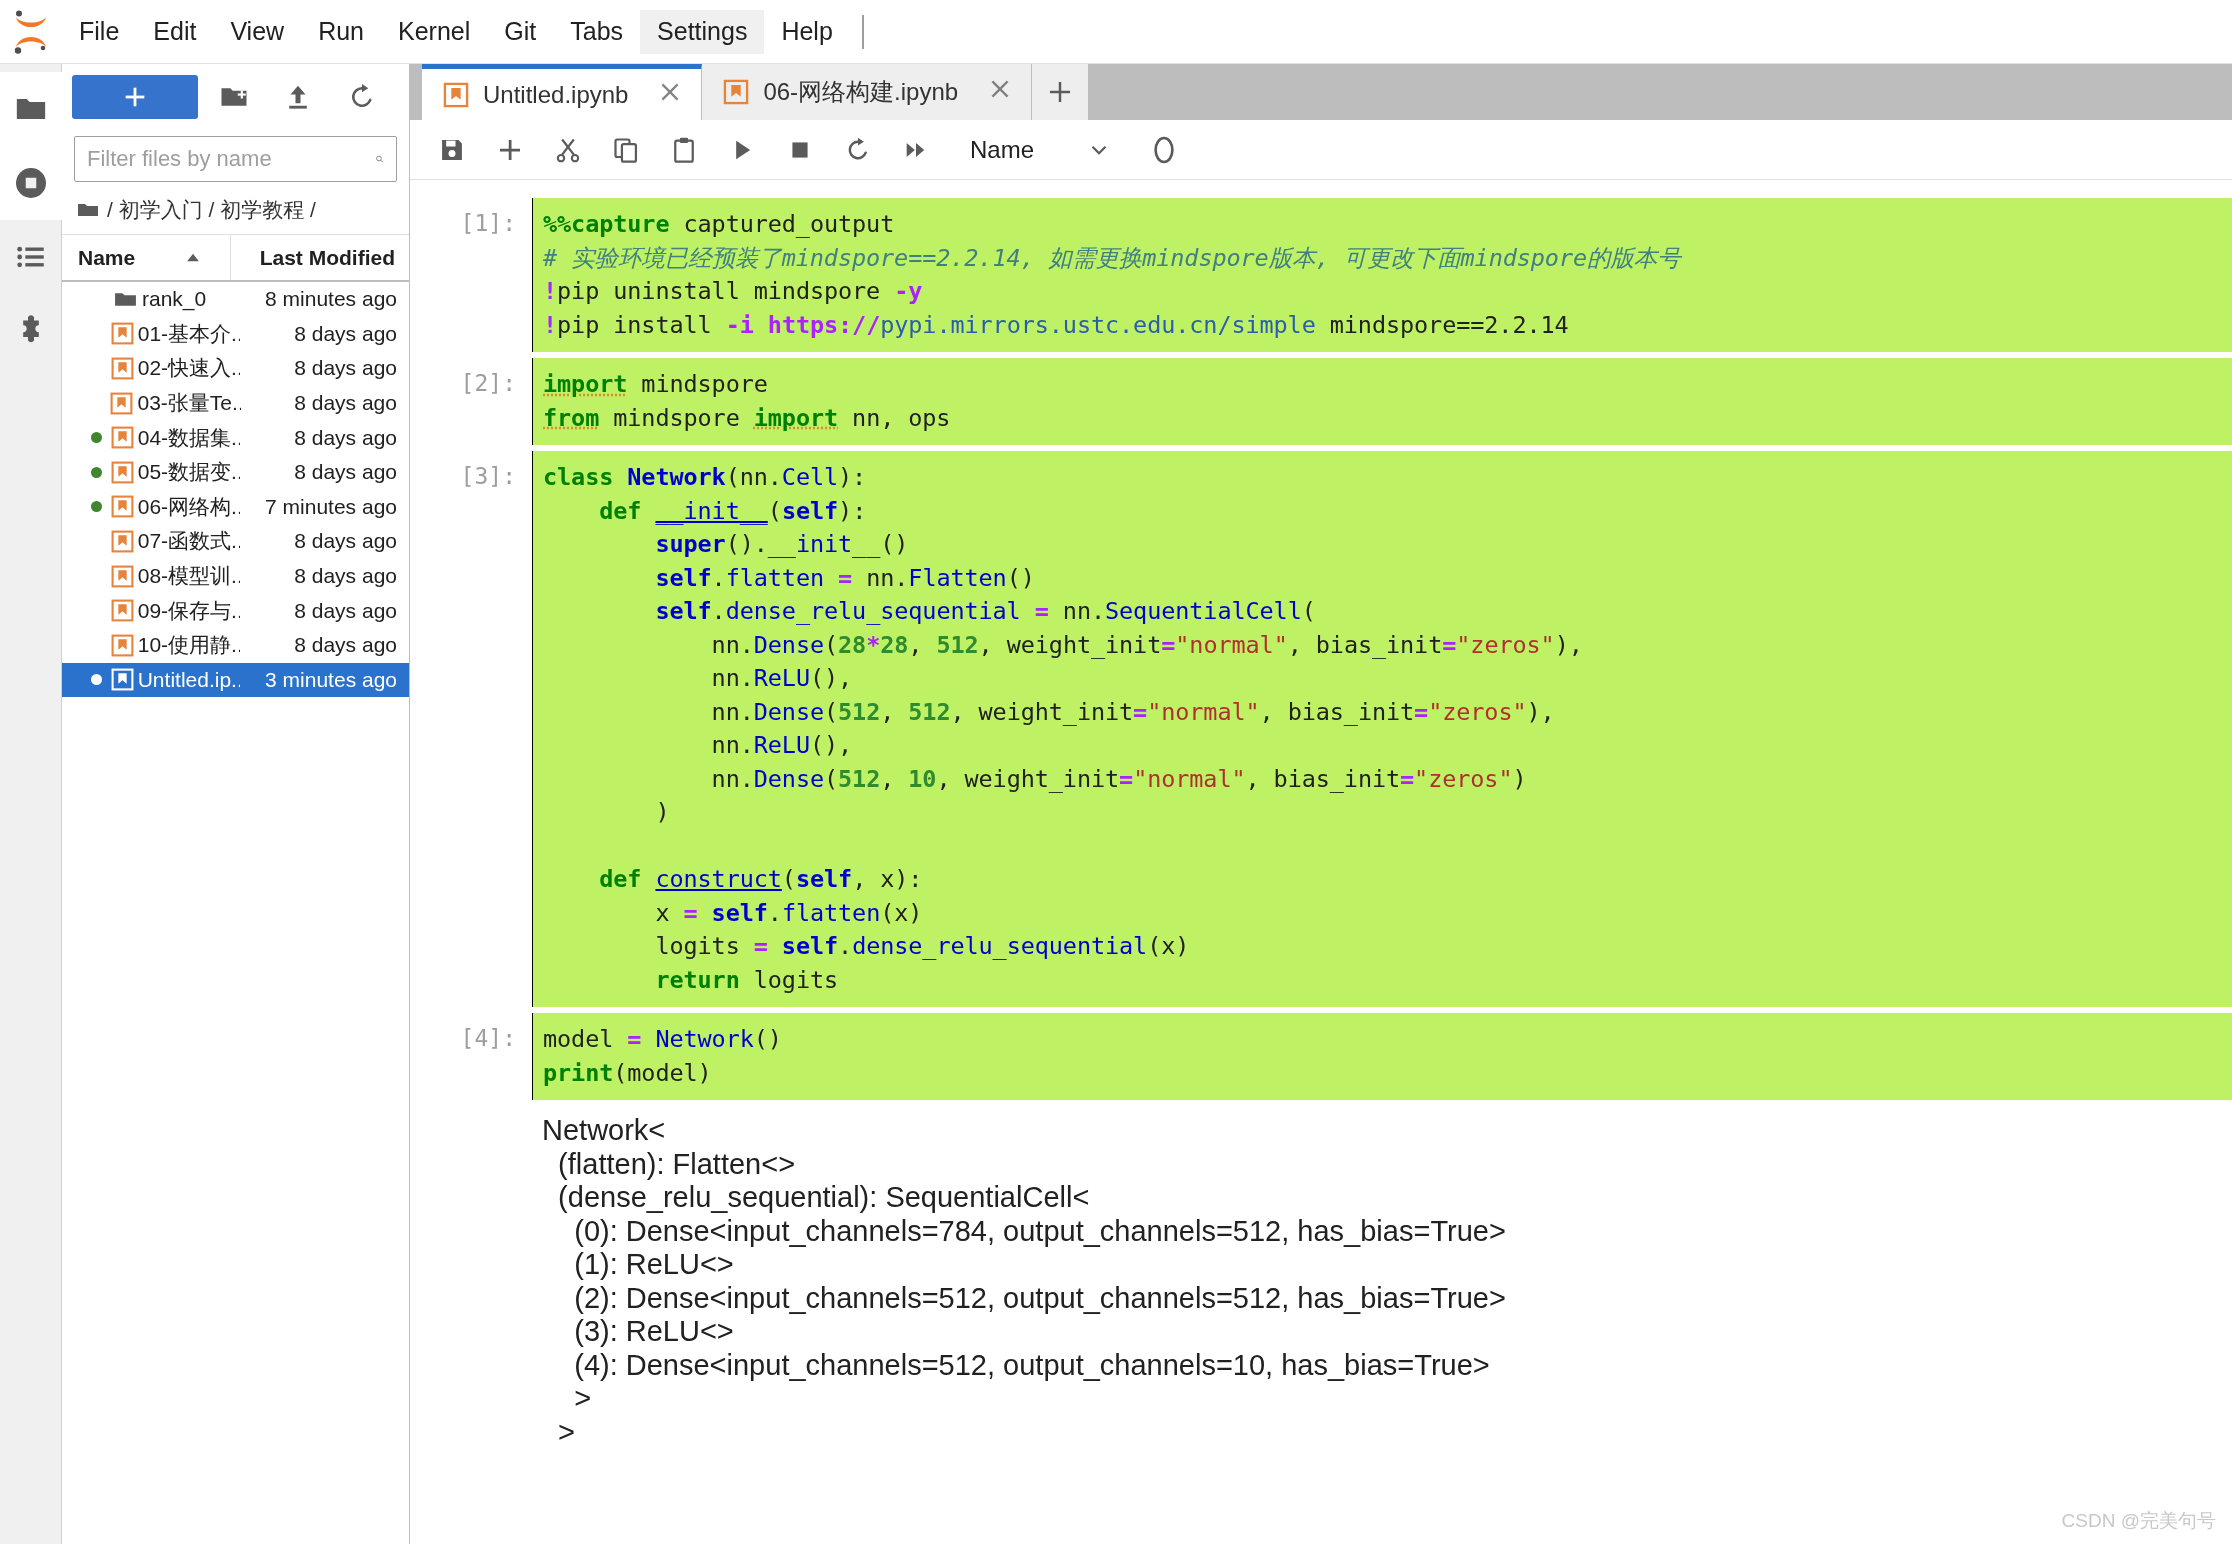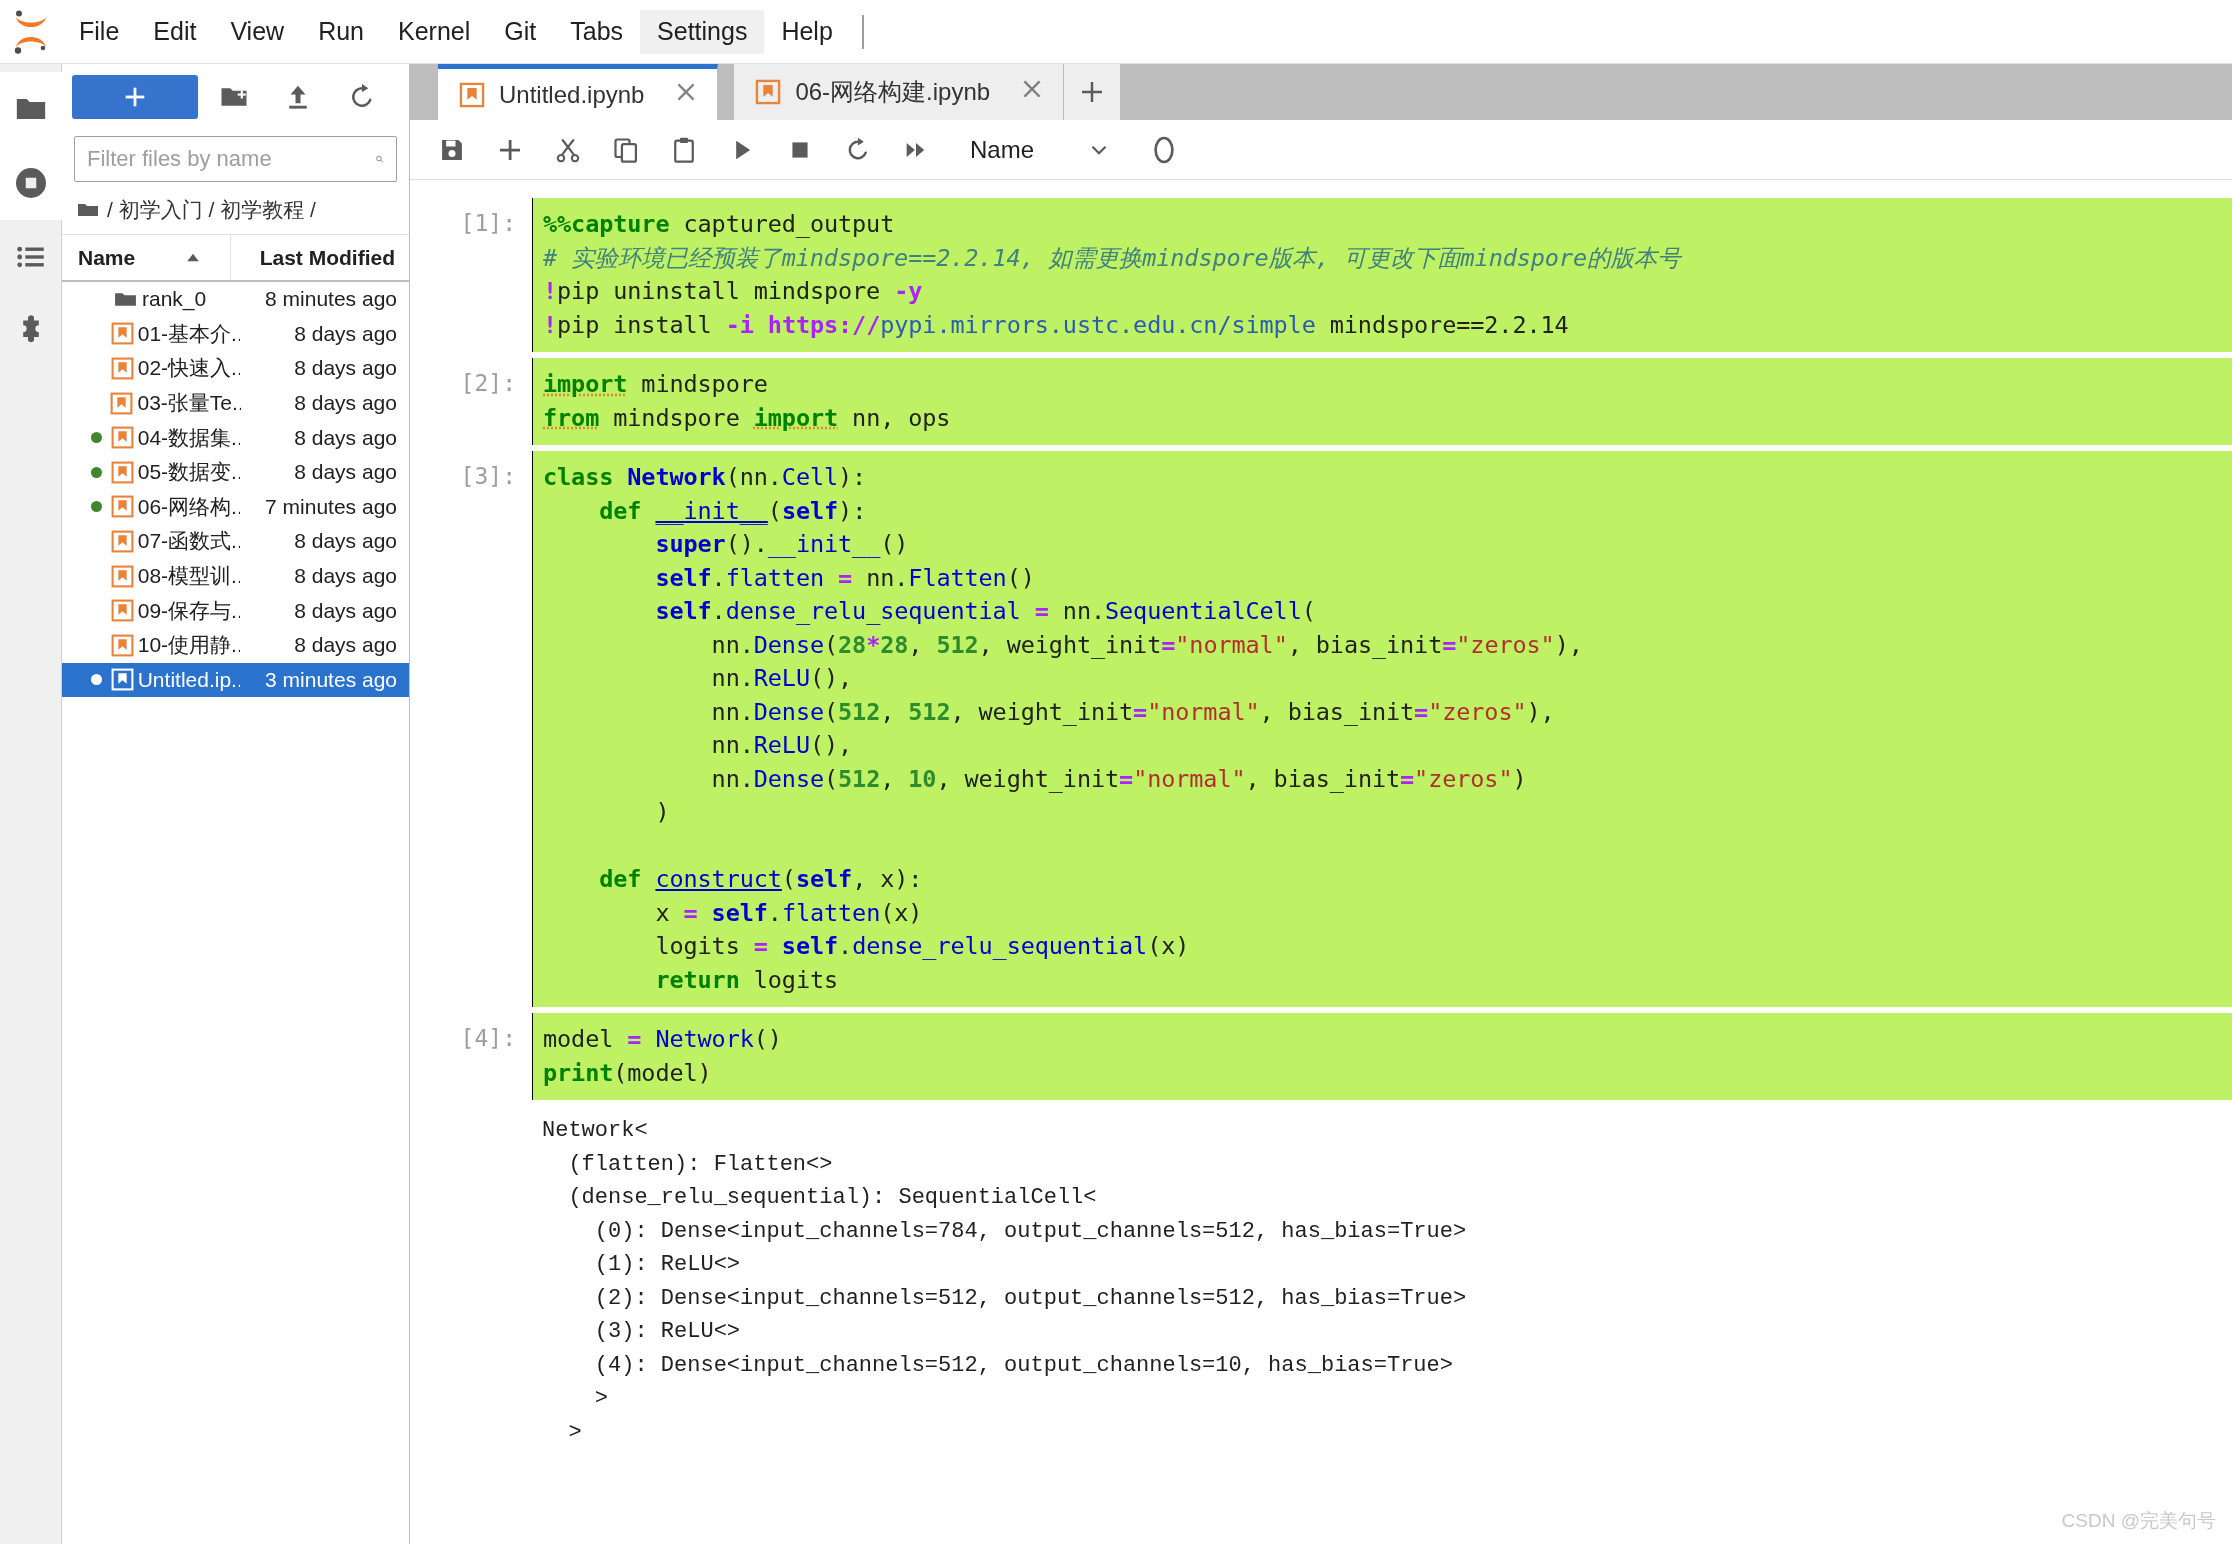--- a/index.html
+++ b/index.html
@@ -127,21 +127,20 @@
     display: flex; align-items: stretch;
     background: #bdbdbd; padding-left: 12px;
   }
   .tab {
     display: flex; align-items: center; gap: 13px;
     padding: 0 18px 0 20px;
     background: #eeeeee; color: #333;
     font-size: 24px; cursor: pointer;
     border-right: 1px solid #bdbdbd;
     min-width: 240px;
-    margin-left: 16px;
   }
   .tab.active { background: #ffffff; border-top: 5px solid #2b72cc; padding-top: 0; }
   .tab .tab-label { white-space: nowrap; }
   .tab-close { margin-left: auto; padding-left: 16px; opacity: .75; }
   .tab-add {
     width: 56px; display: flex; align-items: center; justify-content: center;
     background: #eeeeee; cursor: pointer;
   }
   .notebook-panel {
     flex: 1 1 auto; background: #ffffff; display: flex; flex-direction: column;
@@ -186,22 +185,22 @@
     padding: 8px 0 8px 10px;
     min-width: 0;
   }
   pre.code {
     font-family: "DejaVu Sans Mono", monospace;
     font-size: 23.5px; line-height: 33.5px;
     color: #212121; white-space: pre; overflow: hidden;
     letter-spacing: -0.1px;
   }
   pre.outtext {
-    font-family: Liberation Mono, monospace;
-    font-size: 22px; line-height: 33.5px;
+    font-family: Liberation Sans, sans-serif;
+    font-size: 29px; line-height: 33.5px;
     color: #212121; white-space: pre;
   }
   
   .k  { color: #008000; font-weight: bold; }           
   .kb { color: #008000; font-weight: bold; text-decoration: underline; text-decoration-color:#e08a2e; text-decoration-style: dotted; }
   .nm { color: #0000cf; }                               
   .nb2{ color: #0000cf; font-weight: bold; }
   .n  { color: #2e8b2e; font-weight: bold; }            
   .s  { color: #b03030; }                               
   .o  { color: #aa22ff; font-weight: bold; }            

